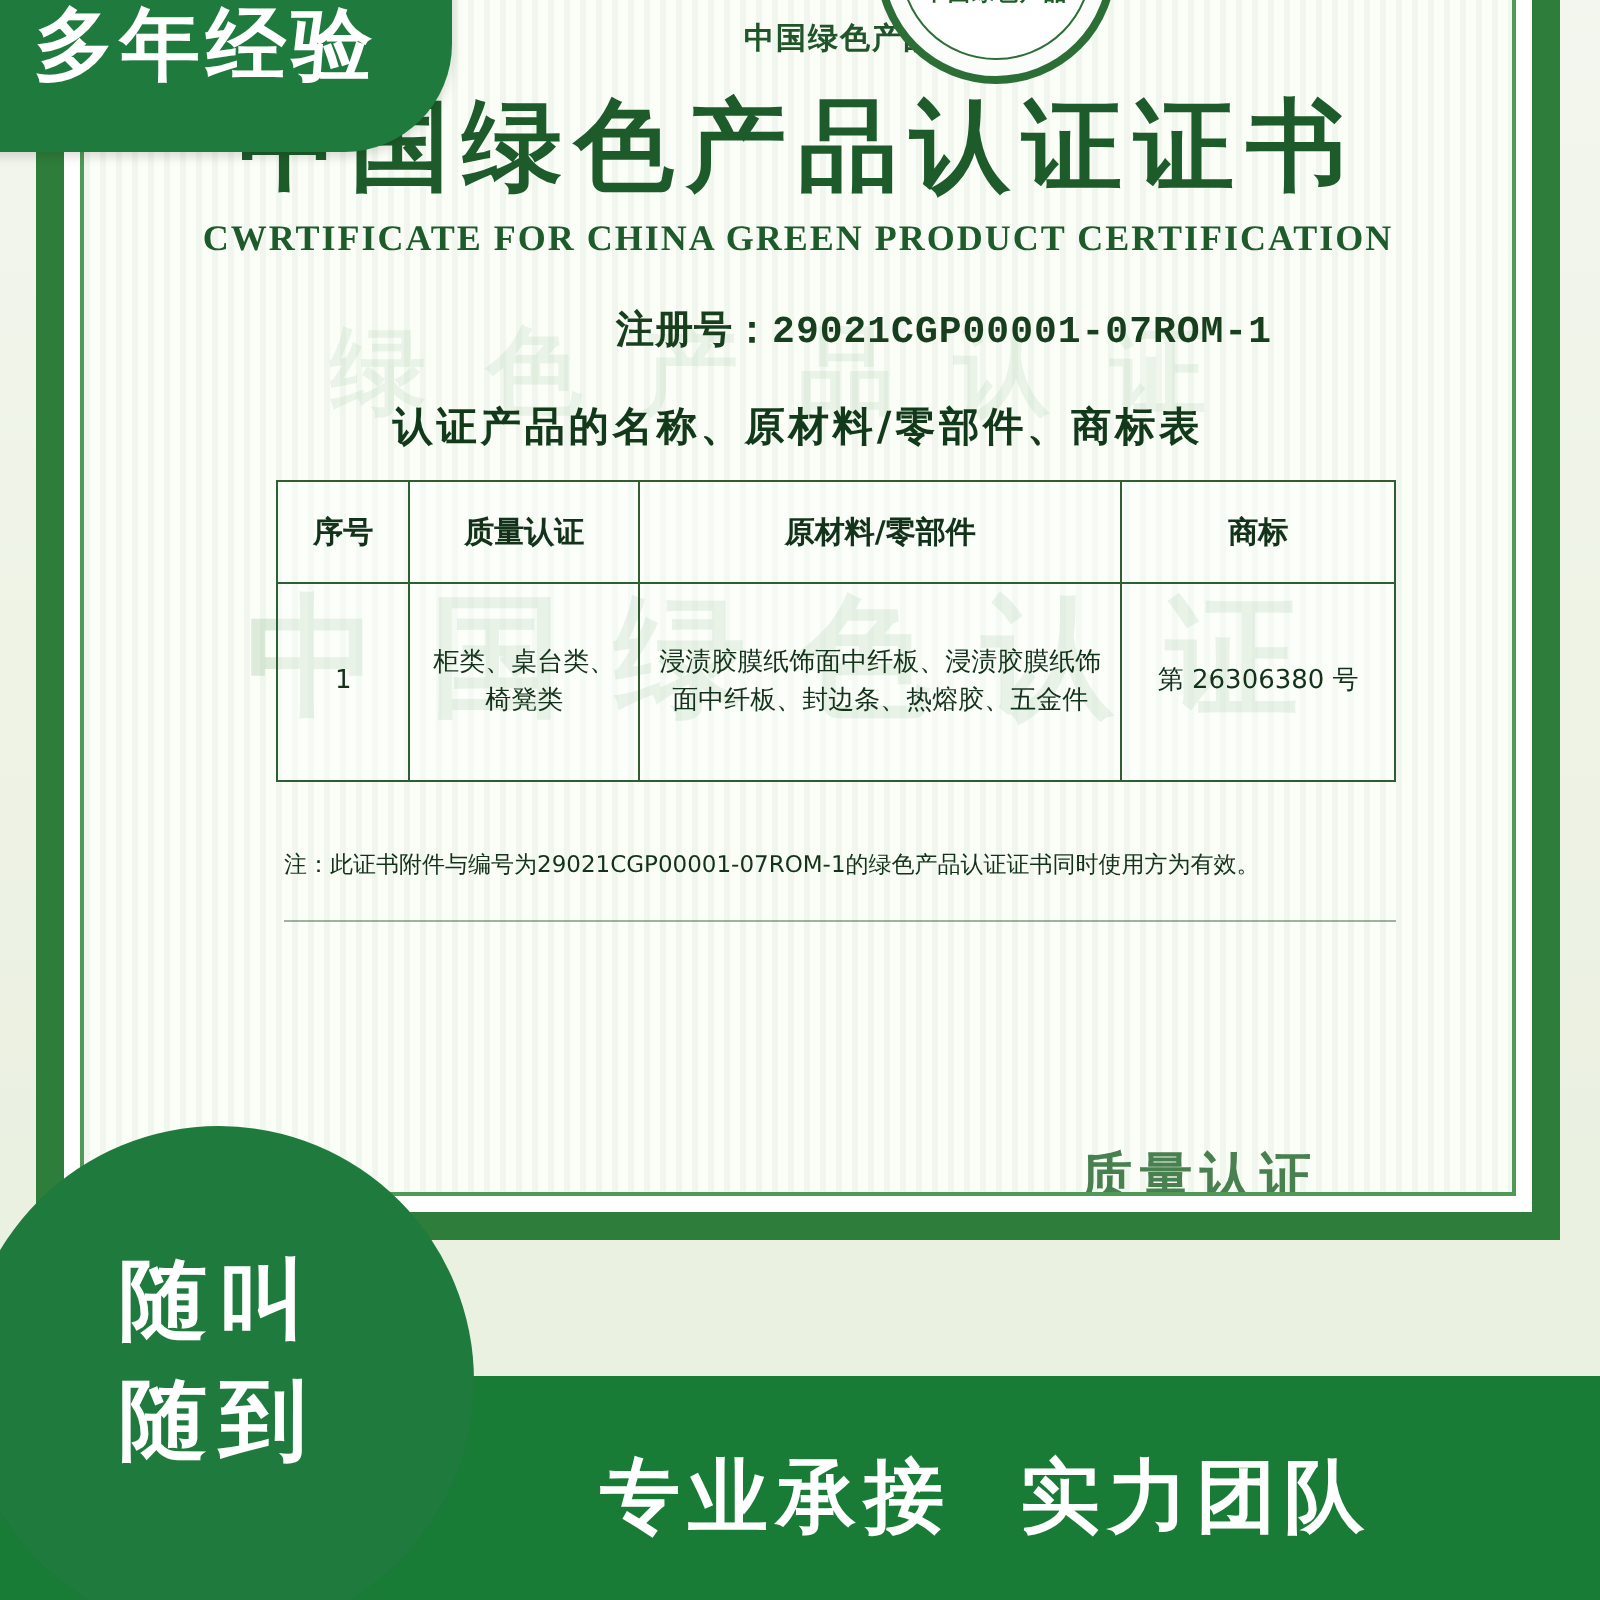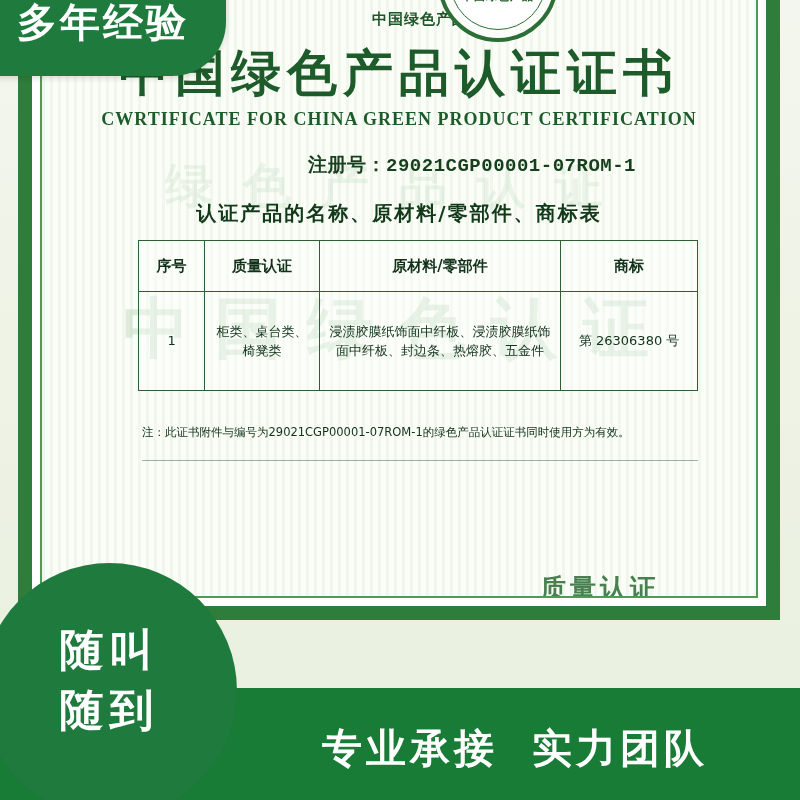--- a/index.html
+++ b/index.html
@@ -143,21 +143,20 @@
   }
   .bottom-bar{
     position:absolute;left:0;bottom:0;width:800px;height:112px;
     background:#187b36;
   }
   .bottom-bar-text{
     position:absolute;left:300px;bottom:24px;
     color:#ffffff;font-size:40px;font-weight:bold;letter-spacing:4px;
     font-family:"DejaVu Sans", sans-serif;
     white-space:nowrap;
-    margin-left:22px;
   }
   .bottom-bar-text .gap{display:inline-block;width:34px;}
   .circle-left{
     position:absolute;left:-18px;bottom:-18px;
     width:255px;height:255px;border-radius:50%;
     background:#1f7a3d;
     box-shadow:0 0 0 6px rgba(255,255,255,0.0);
   }
   .circle-left .c1,.circle-left .c2{
     position:absolute;width:100%;text-align:center;

